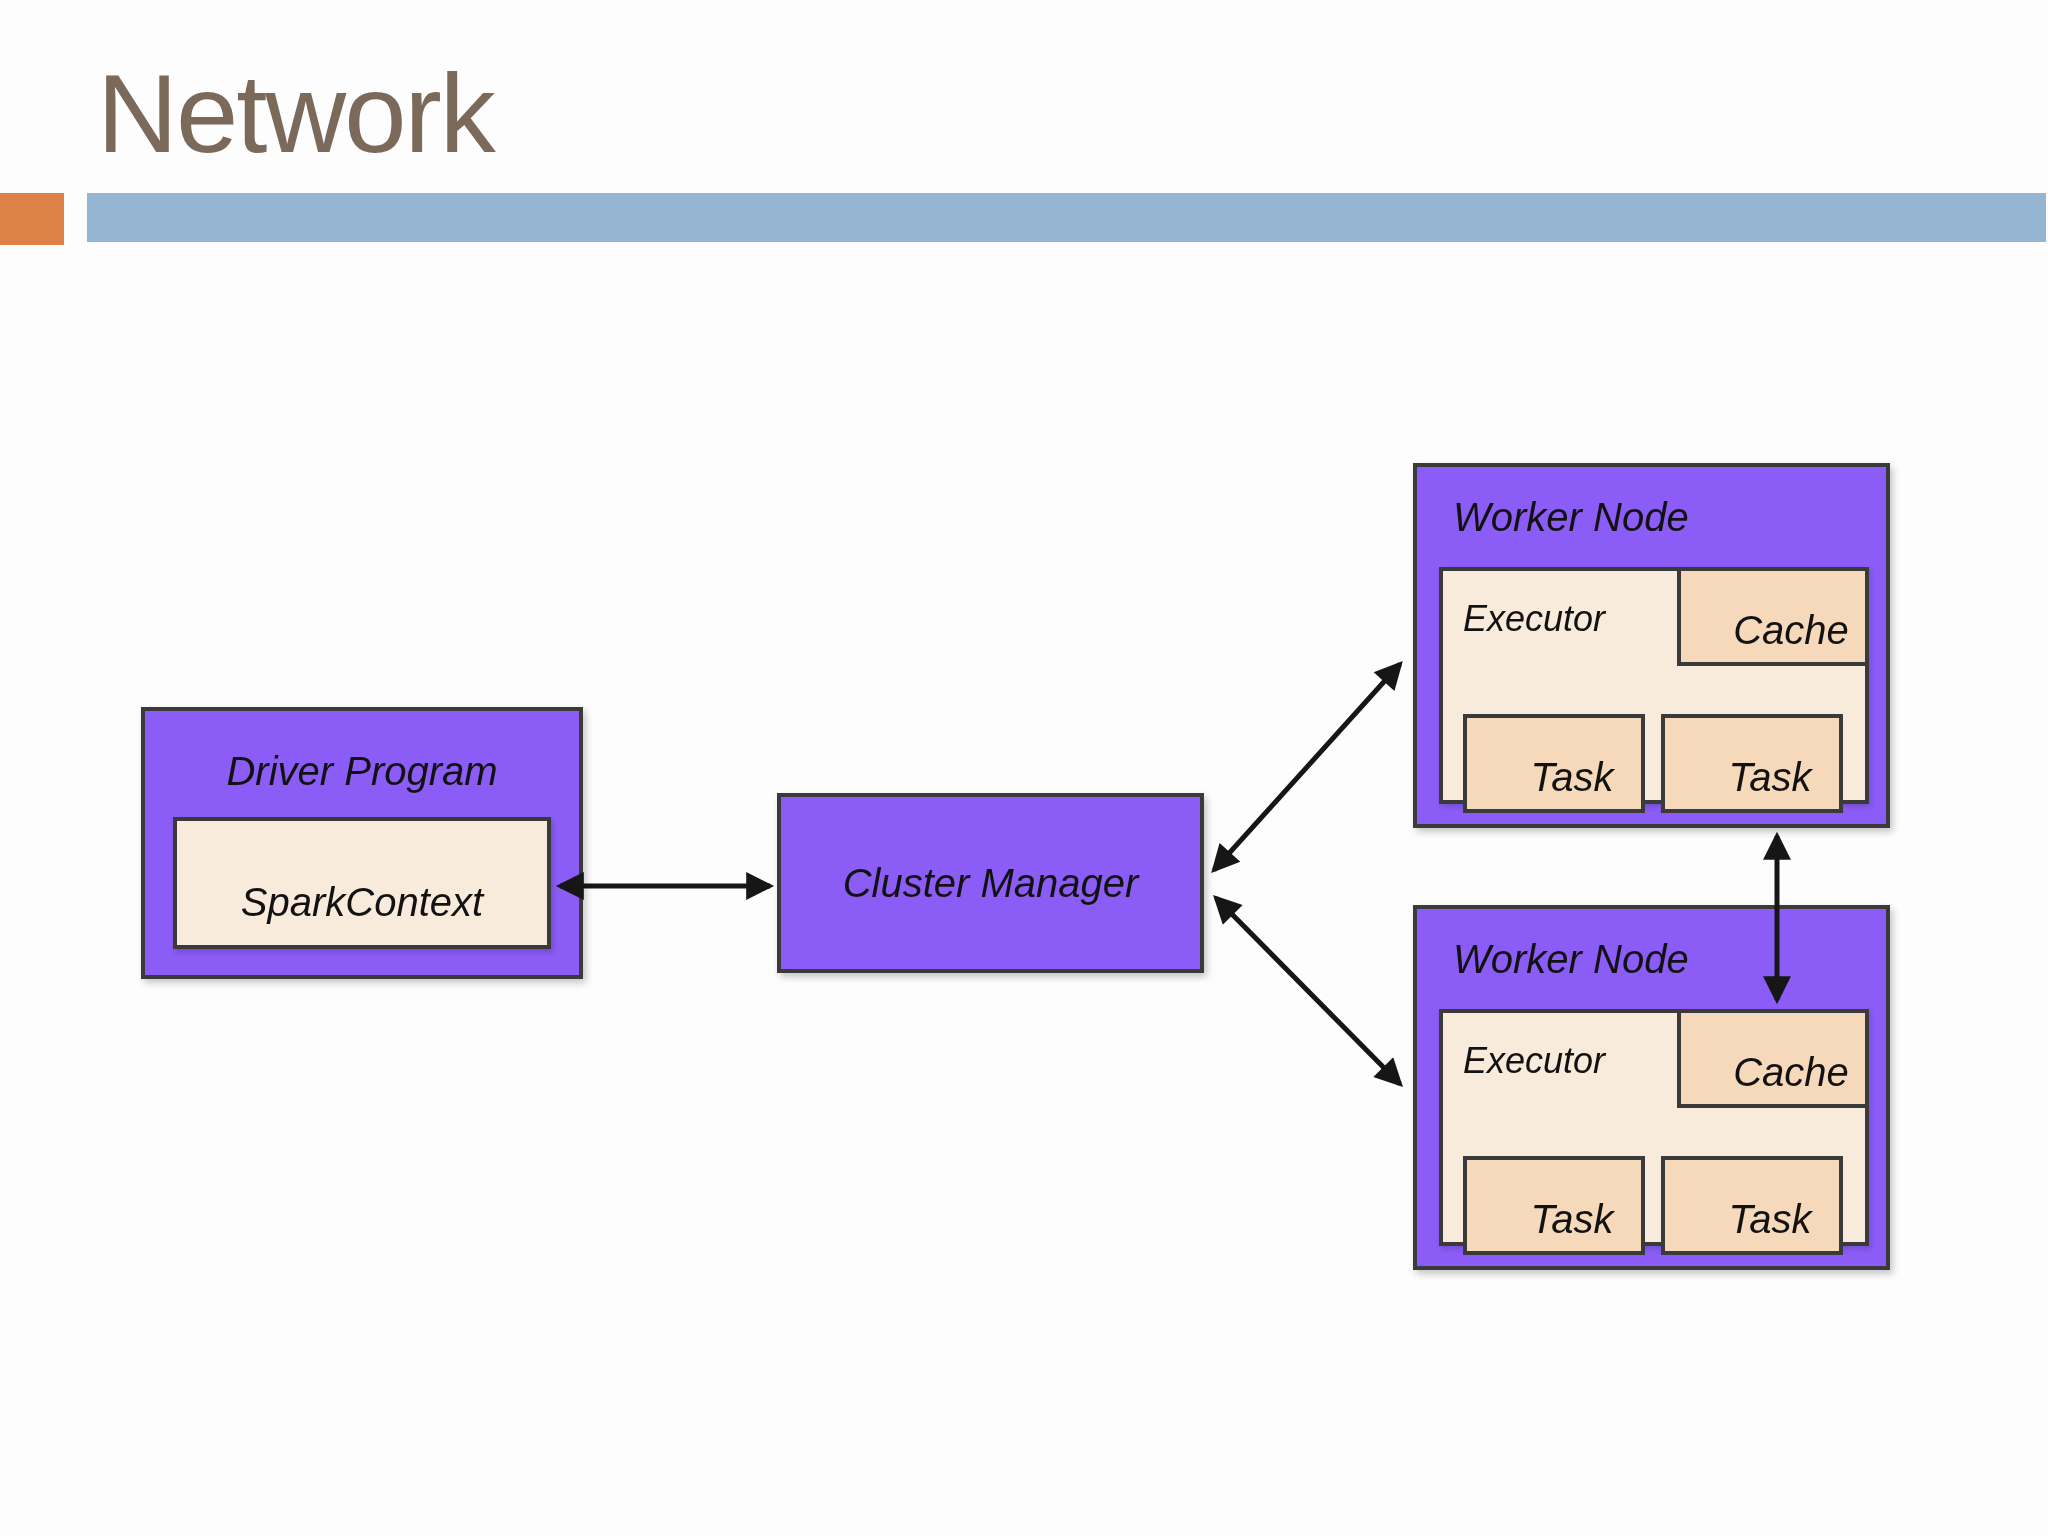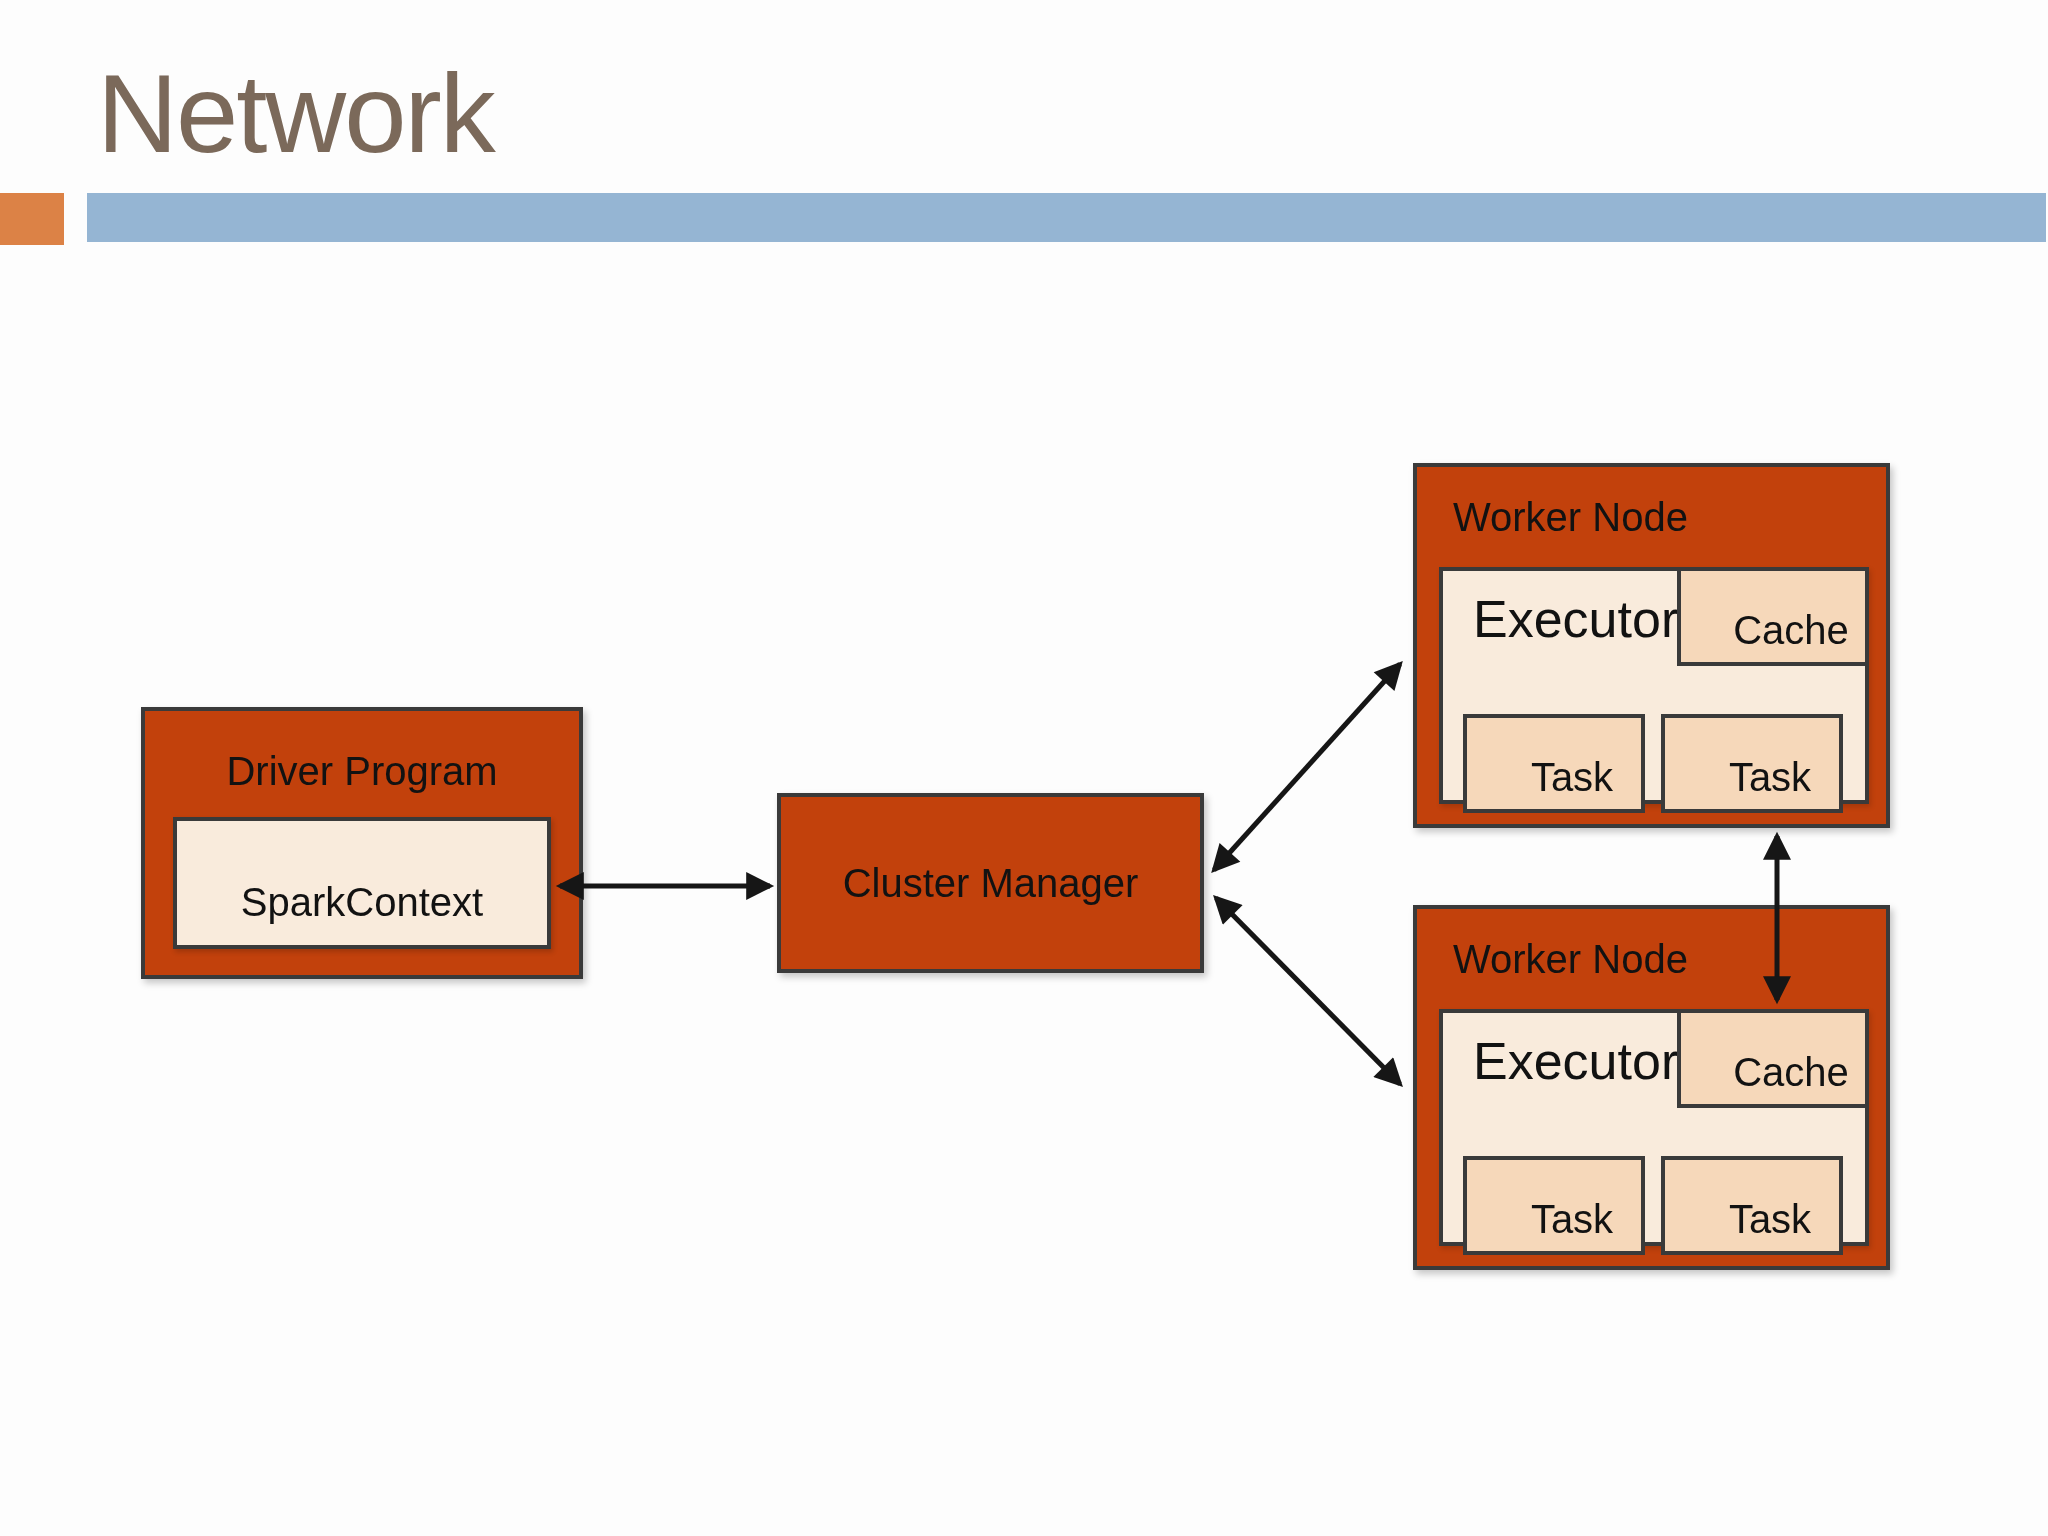--- a/index.html
+++ b/index.html
@@ -42,23 +42,24 @@
   .accent-blue {
     position: absolute;
     left: 87px; top: 193px;
     width: 1959px; height: 49px;
     background: var(--accent-blue);
   }
   .diagram { position: absolute; inset: 0; }
   .box {
     position: absolute;
     border: 4px solid var(--box-border);
-    background: #c2410c;
+    background: #8b5cf6;
     box-shadow: 3px 4px 7px rgba(0,0,0,0.22);
     color: var(--label-text);
+    font-style: italic;
   }
   .box-label { font-size: 40px; color: var(--label-text); white-space: nowrap; }
 
   .driver-box { left: 141px; top: 707px; width: 442px; height: 272px; }
   .driver-box .box-label { text-align: center; margin-top: 38px; }
   .spark-box {
     position: absolute;
     left: 28px; top: 106px;
     width: 378px; height: 132px;
     border: 4px solid var(--box-border);
@@ -78,24 +79,24 @@
   .executor-box {
     position: absolute;
     left: 22px; top: 100px;
     width: 430px; height: 237px;
     border: 4px solid var(--box-border);
     background: var(--fill-light);
     box-shadow: 2px 3px 5px rgba(0,0,0,0.15);
   }
   .executor-label {
     position: absolute;
-    left: 30px; top: 0;
+    left: 20px; top: 0;
     height: 95px;
     display: flex; align-items: center;
-    font-size: 52px; color: var(--label-text);
+    font-size: 36px; color: var(--label-text);
     white-space: nowrap;
   }
   .cache-box {
     position: absolute;
     top: -4px; right: -4px;
     width: 192px; height: 99px;
     border: 4px solid var(--box-border);
     background: var(--fill-peach);
     display: flex; align-items: center; justify-content: center; margin-left: 11px;
   }

